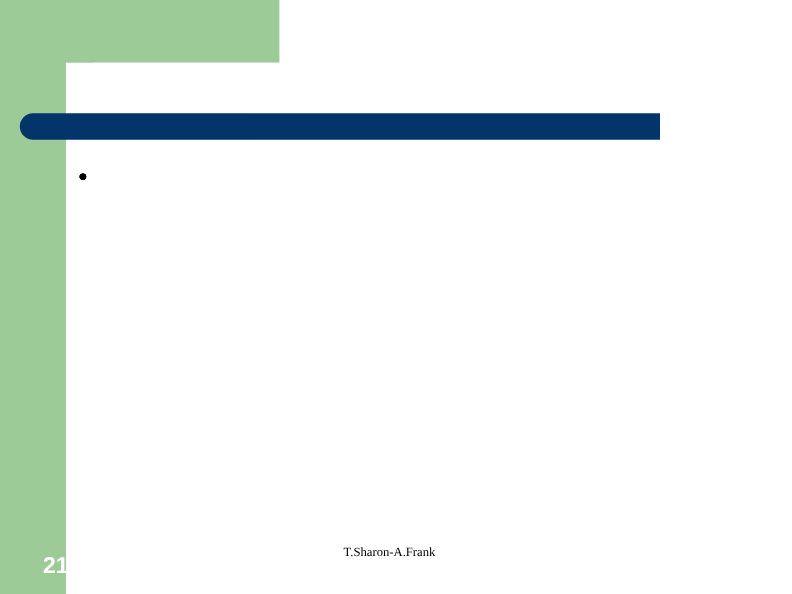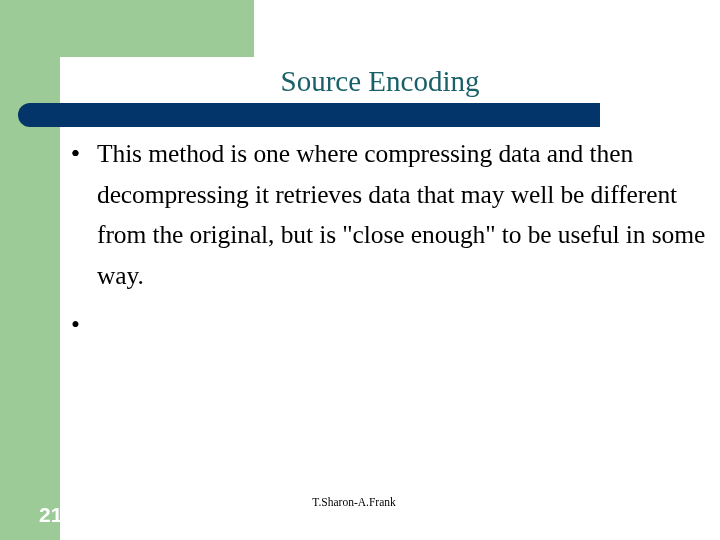--- a/index.html
+++ b/index.html
@@ -138,30 +138,28 @@
 </head>
 <body>
 
 <div id="slide">
 
   <div class="green-band"></div>
   <div class="green-block-top"></div>
   <div class="white-panel"></div>
   <div class="navy-bar"></div>
 
-  <div class="slide-title">Source Encoding</div>
 
   <div class="body-area">
     <ul class="bullets">
       <li>
         <span class="bullet-dot">•</span>
       </li>
       <li>
         <span class="bullet-dot">•</span>
-        <span class="bullet-text">This method is one where compressing data and then decompressing it retrieves data that may well be different from the original, but is "close enough" to be useful in some way.</span>
       </li>
       <li class="spaced-above">
         <span class="bullet-dot">•</span>
       </li>
     </ul>
   </div>
 
   <div class="page-number">21</div>
 
   <div class="attribution">T.Sharon-A.Frank</div>

